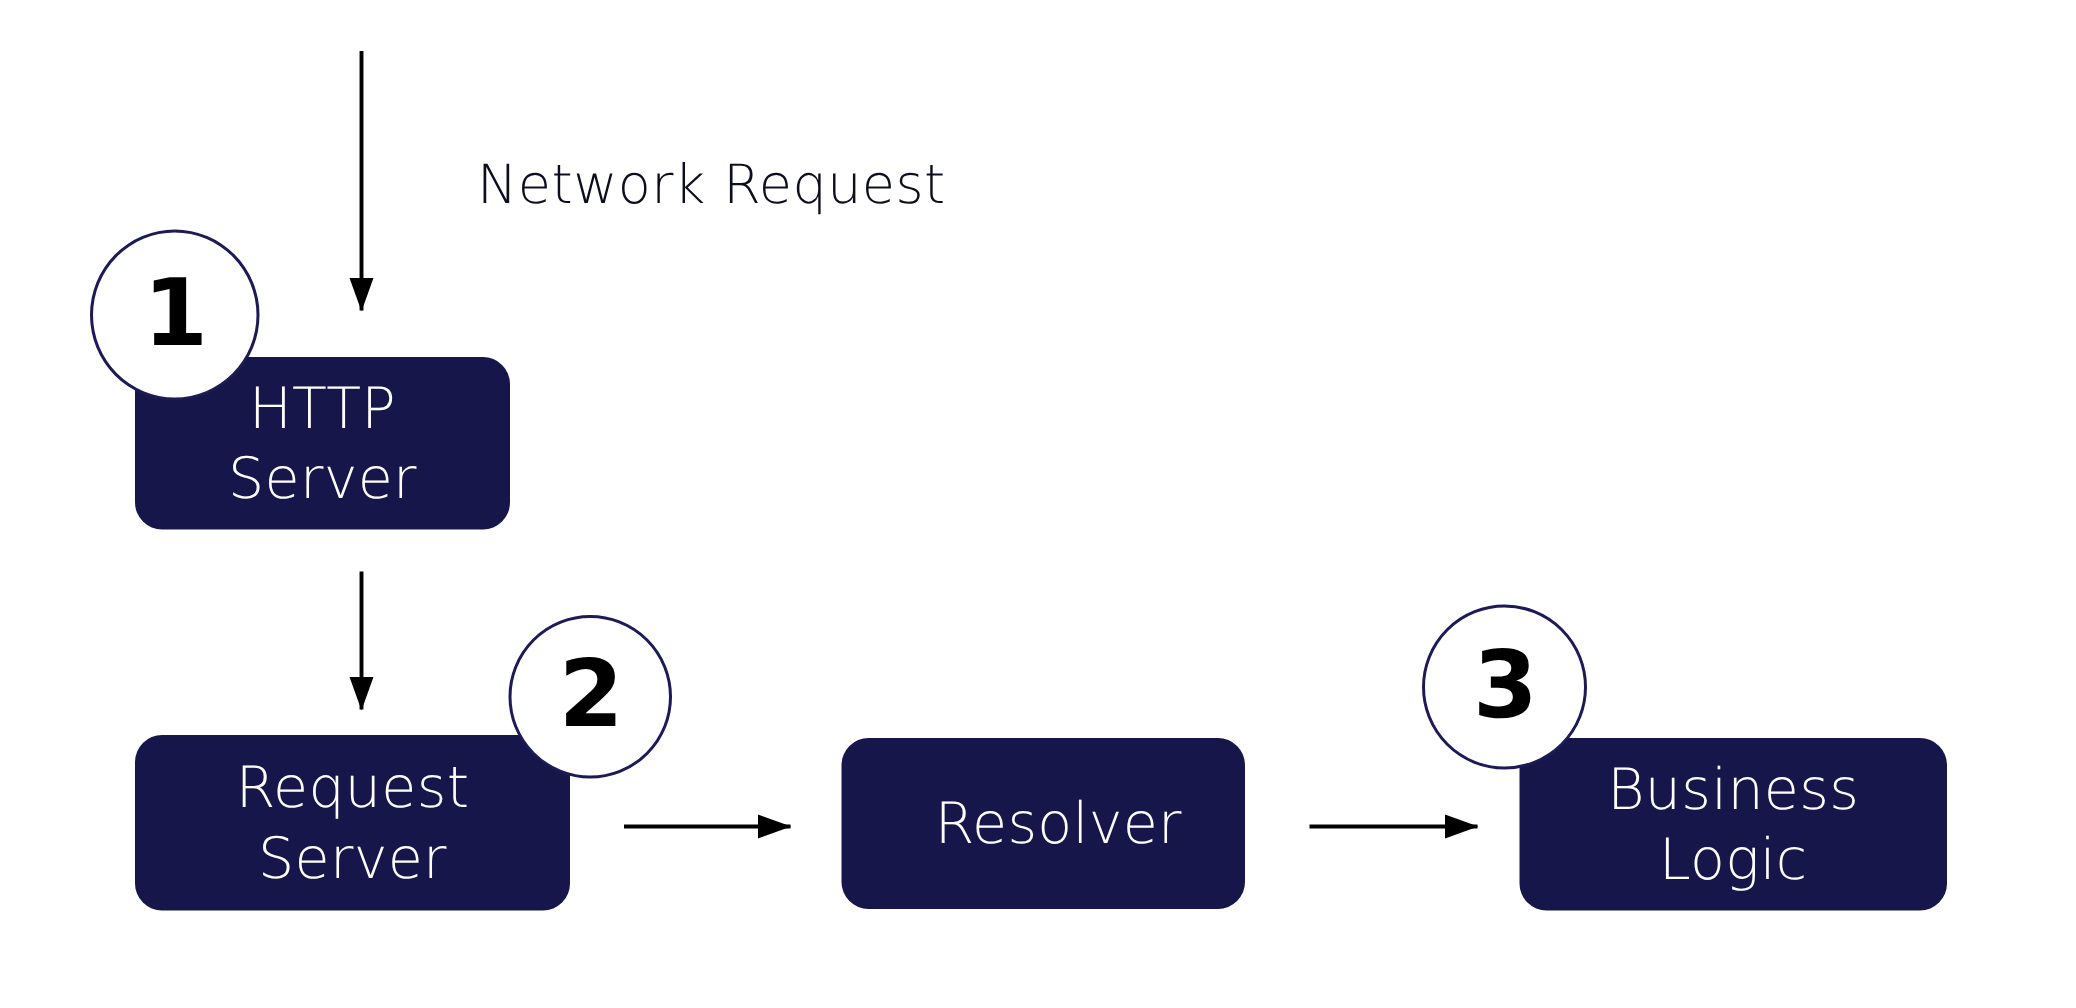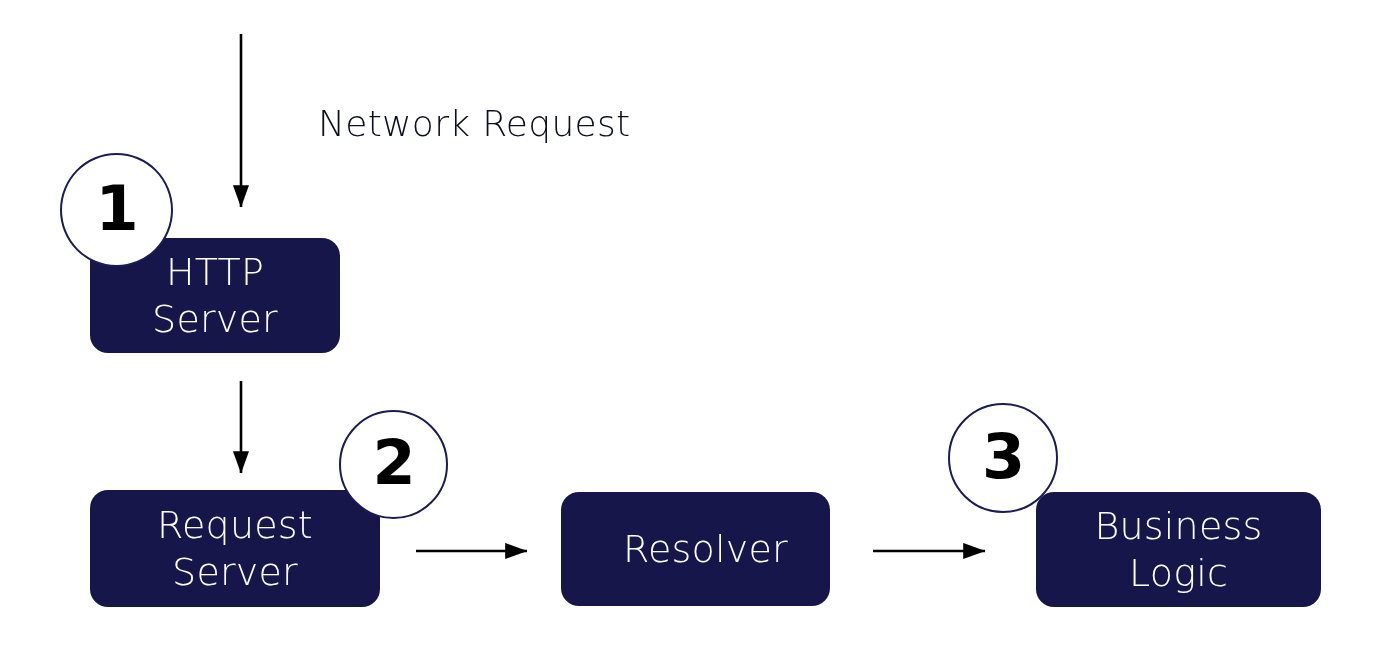--- a/index.html
+++ b/index.html
@@ -122,21 +122,21 @@
 
   <div class="node" id="node-graphql" style="background: rgb(22, 22, 74);">
     <span class="node-label" style="color: rgb(253, 253, 255);">Request
 Server</span>
   </div>
 
   <div class="node" id="node-resolver" style="background: rgb(22, 22, 74);">
     <span class="node-label" style="color: rgb(253, 253, 255);">Resolver</span>
   </div>
 
-  <div class="node" id="node-business" style="background: rgb(22, 22, 74); margin-left: 23px;">
+  <div class="node" id="node-business" style="background: rgb(22, 22, 74);">
     <span class="node-label" style="color: rgb(253, 253, 255);">Business
 Logic</span>
   </div>
 
   <div class="badge" id="badge-1" style="border: 2.6px solid rgb(27, 27, 85);">
     <span class="badge-num" style="color: rgb(0, 0, 0);">1</span>
   </div>
 
   <div class="badge" id="badge-2" style="border: 2.6px solid rgb(27, 27, 85);">
     <span class="badge-num" style="color: rgb(0, 0, 0);">2</span>

